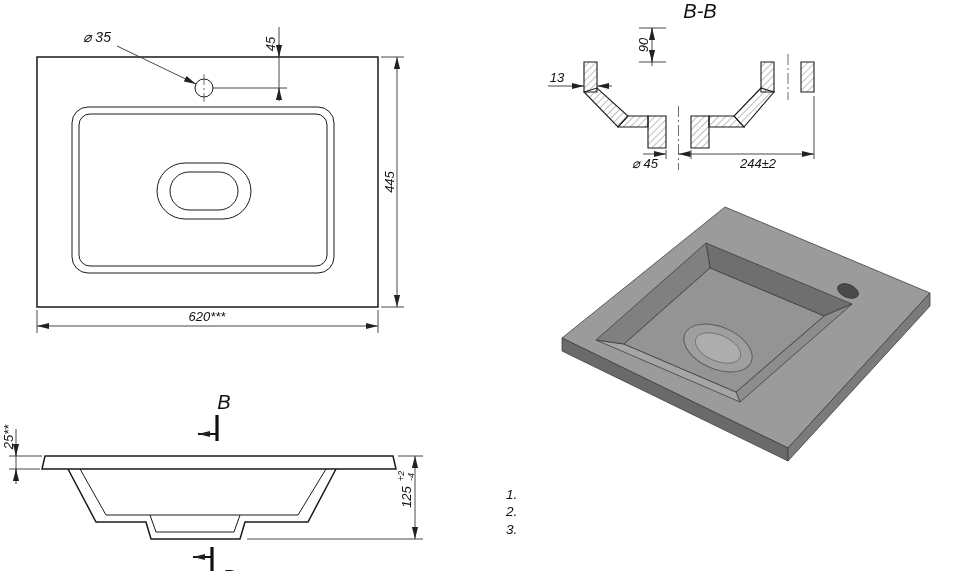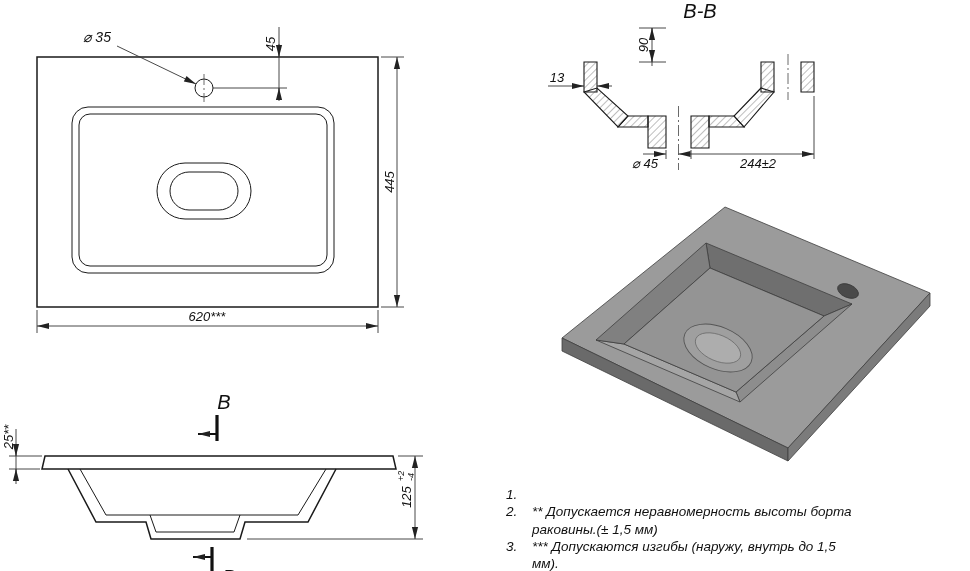--- a/index.html
+++ b/index.html
@@ -176,21 +176,19 @@
     <ellipse cx="848" cy="291" rx="11" ry="6.5" transform="rotate(23 848 291)" fill="#4a4a4a" stroke="#333" stroke-width="0.7"></ellipse>
   </g>
 </svg>
 
   <div class="notes">
     <div class="note-row">
       <span class="note-num">1.</span>
     </div>
     <div class="note-row">
       <span class="note-num">2.</span>
-      <span class="note-text">** Допускается неравномерность высоты борта раковины.(± 1,5 мм)</span>
     </div>
     <div class="note-row">
       <span class="note-num">3.</span>
-      <span class="note-text">*** Допускаются изгибы (наружу, внутрь до 1,5 мм).</span>
     </div>
   </div>
 
 </div>
 
 </body></html>

